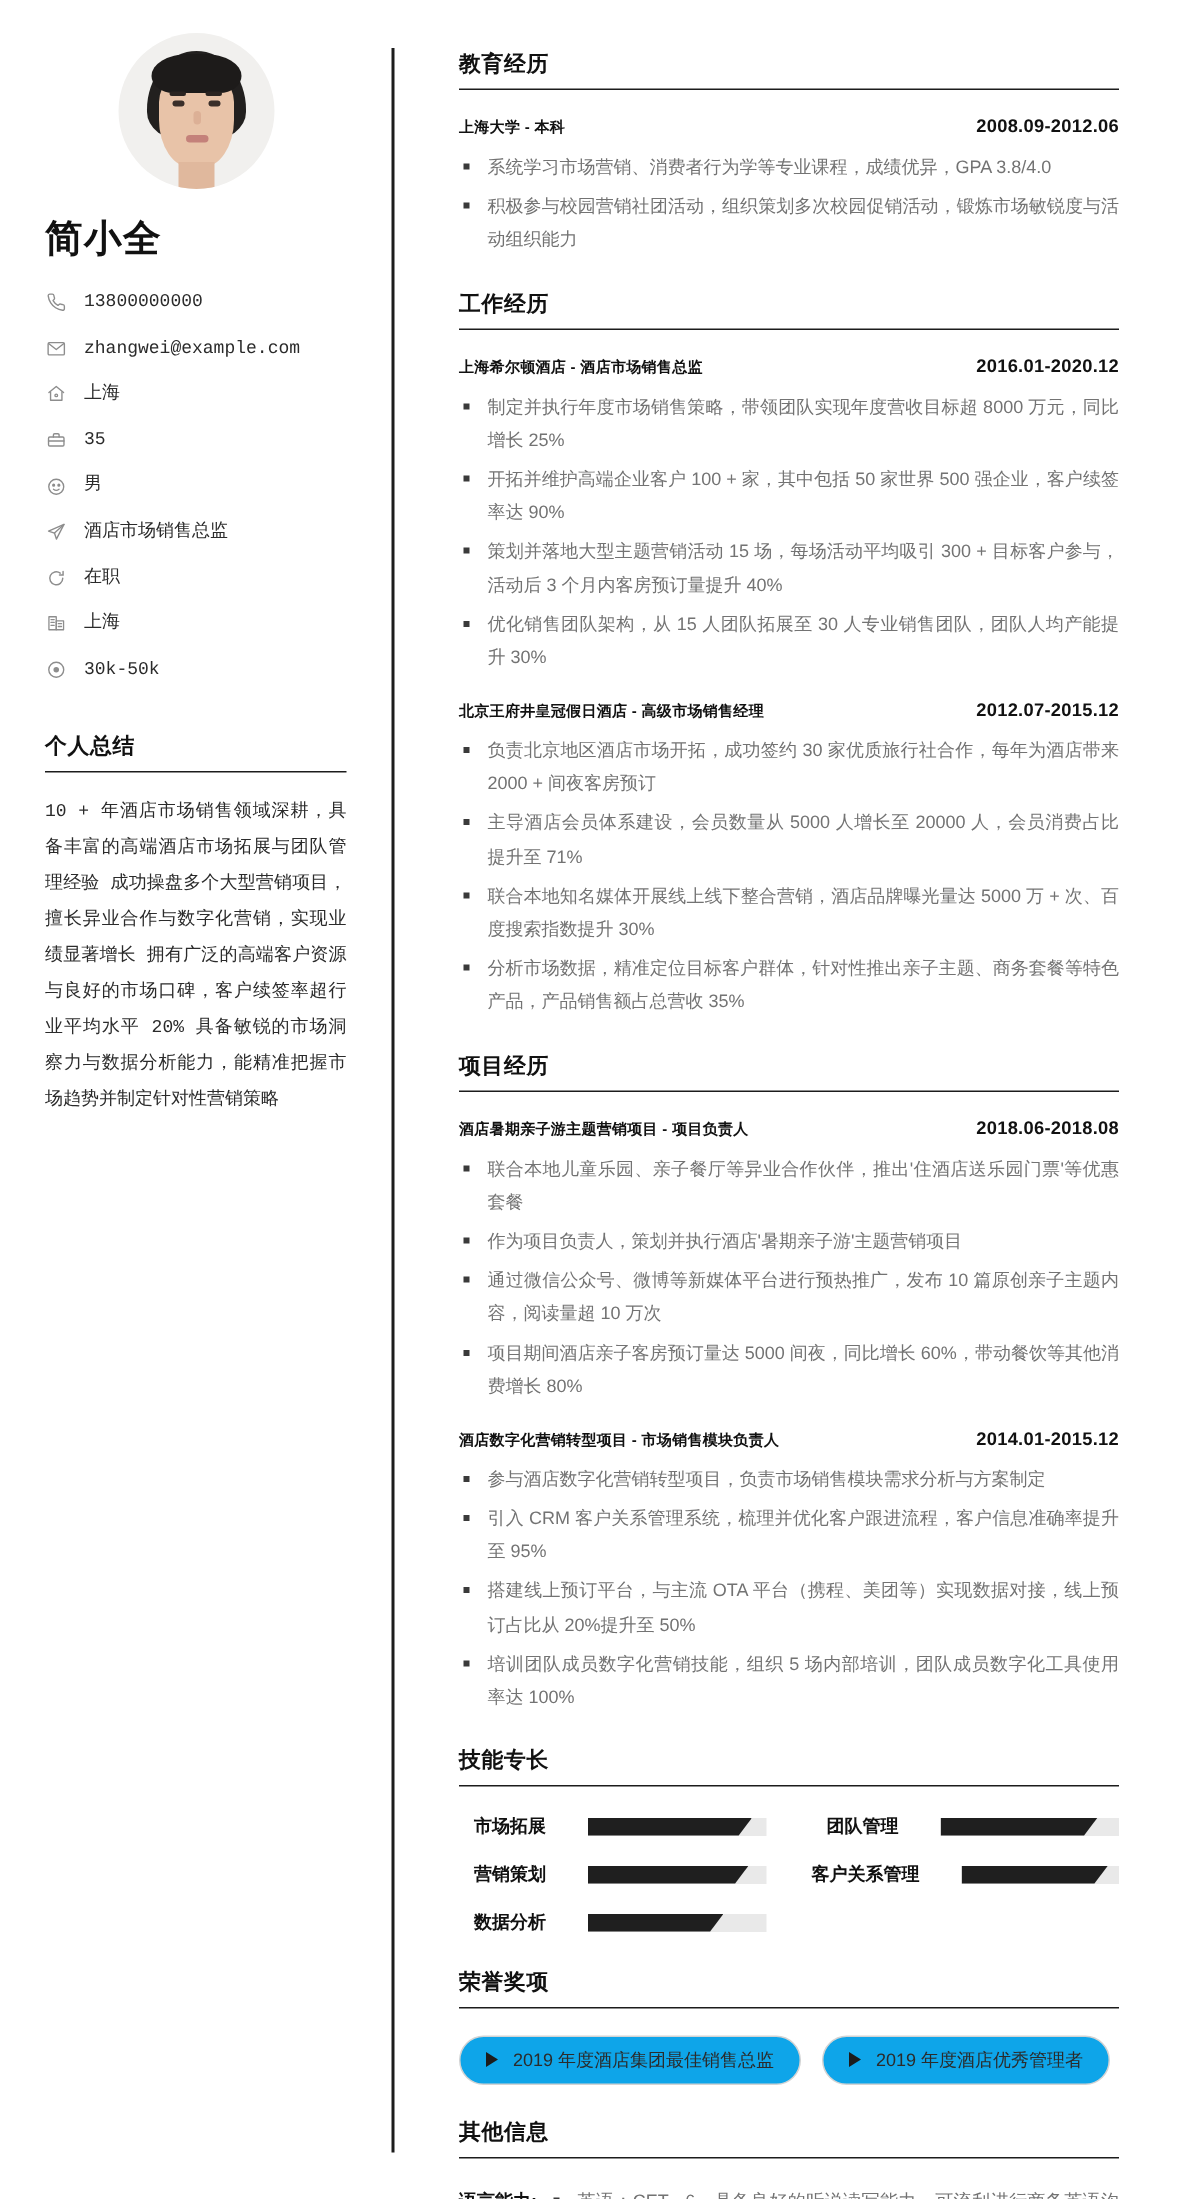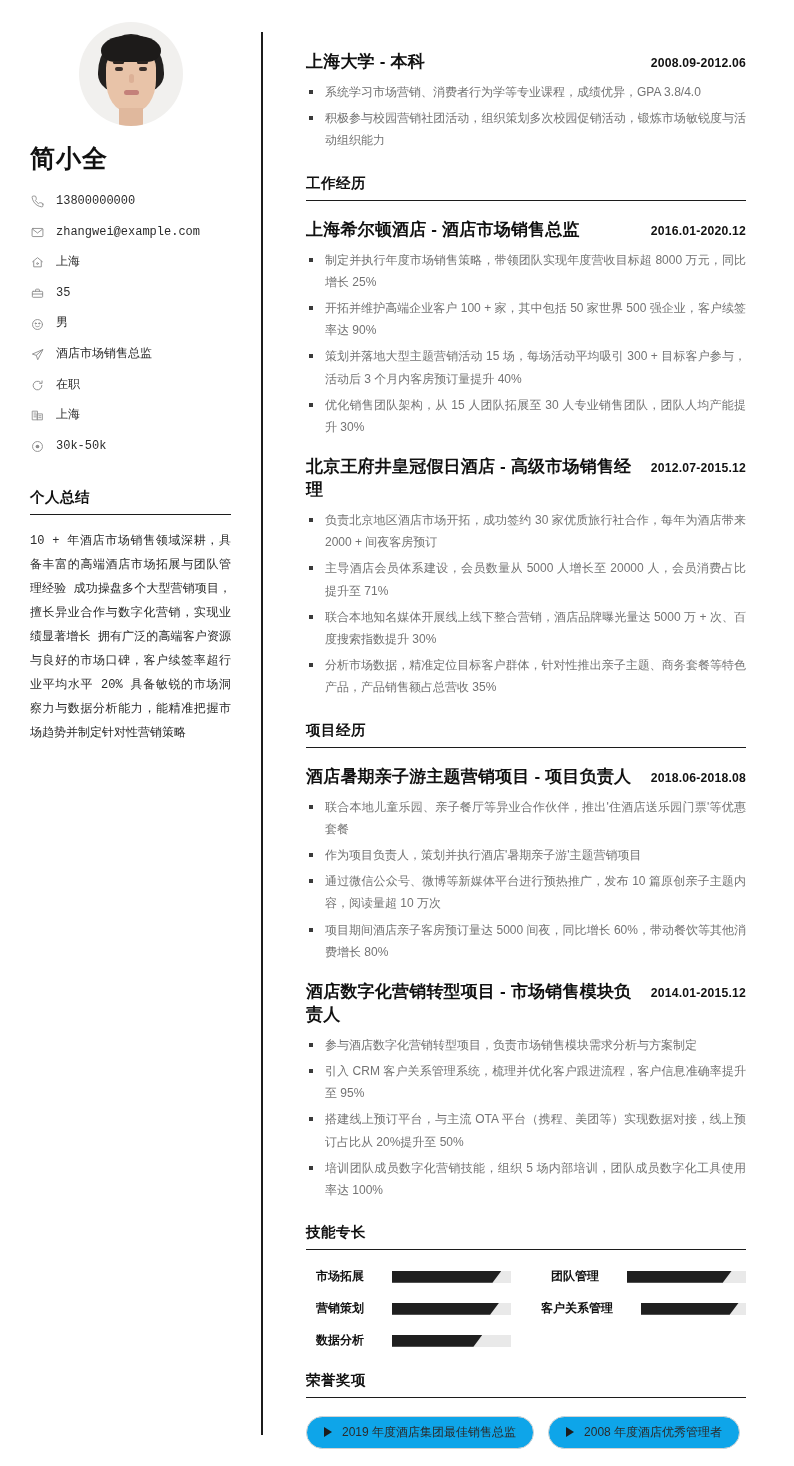--- a/index.html
+++ b/index.html
@@ -176,21 +176,21 @@
   }
   .entry { margin-top: 17px; }
   .entry-top {
     display: flex;
     justify-content: space-between;
     align-items: baseline;
     gap: 12px;
     margin-bottom: 8px;
   }
   .entry-title {
-    font-size: 17px;
+    font-size: 10px;
     font-weight: 700;
     color: #111111;
     letter-spacing: .2px;
   }
   .entry-date {
     font-size: 12.2px;
     font-weight: 700;
     color: #111111;
     white-space: nowrap;
     letter-spacing: .2px;
@@ -422,20 +422,21 @@
     <section class="side-section">
       <h2 class="side-head">个人总结</h2>
       <p class="summary-text">10 + 年酒店市场销售领域深耕，具备丰富的高端酒店市场拓展与团队管理经验 成功操盘多个大型营销项目，擅长异业合作与数字化营销，实现业绩显著增长 拥有广泛的高端客户资源与良好的市场口碑，客户续签率超行业平均水平 20% 具备敏锐的市场洞察力与数据分析能力，能精准把握市场趋势并制定针对性营销策略</p>
     </section>
 
   </aside>
 
   <main class="main">
 
     <section class="section">
+      <h2 class="sec-head">教育经历</h2>
       <div class="entry">
         <div class="entry-top">
           <span class="entry-title">上海大学 - 本科</span>
           <span class="entry-date">2008.09-2012.06</span>
         </div>
         <ul class="bullets">
           <li>系统学习市场营销、消费者行为学等专业课程，成绩优异，GPA 3.8/4.0</li>
           <li>积极参与校园营销社团活动，组织策划多次校园促销活动，锻炼市场敏锐度与活动组织能力</li>
         </ul>
       </div>
@@ -545,21 +546,21 @@
 
     <section class="section">
       <h2 class="sec-head">荣誉奖项</h2>
       <div class="honor-row">
         <span class="honor-pill">
           <span class="tri"></span>
           <span>2019 年度酒店集团最佳销售总监</span>
         </span>
         <span class="honor-pill">
           <span class="tri"></span>
-          <span>2008 年度酒店优秀管理者</span>
+          <span>2019 年度酒店优秀管理者</span>
         </span>
       </div>
     </section>
 
     <section class="section">
       <h2 class="sec-head">其他信息</h2>
       <div class="other-row">
         <span class="other-label">语言能力:</span>
         <div class="other-body">
           <ul class="bullets">

